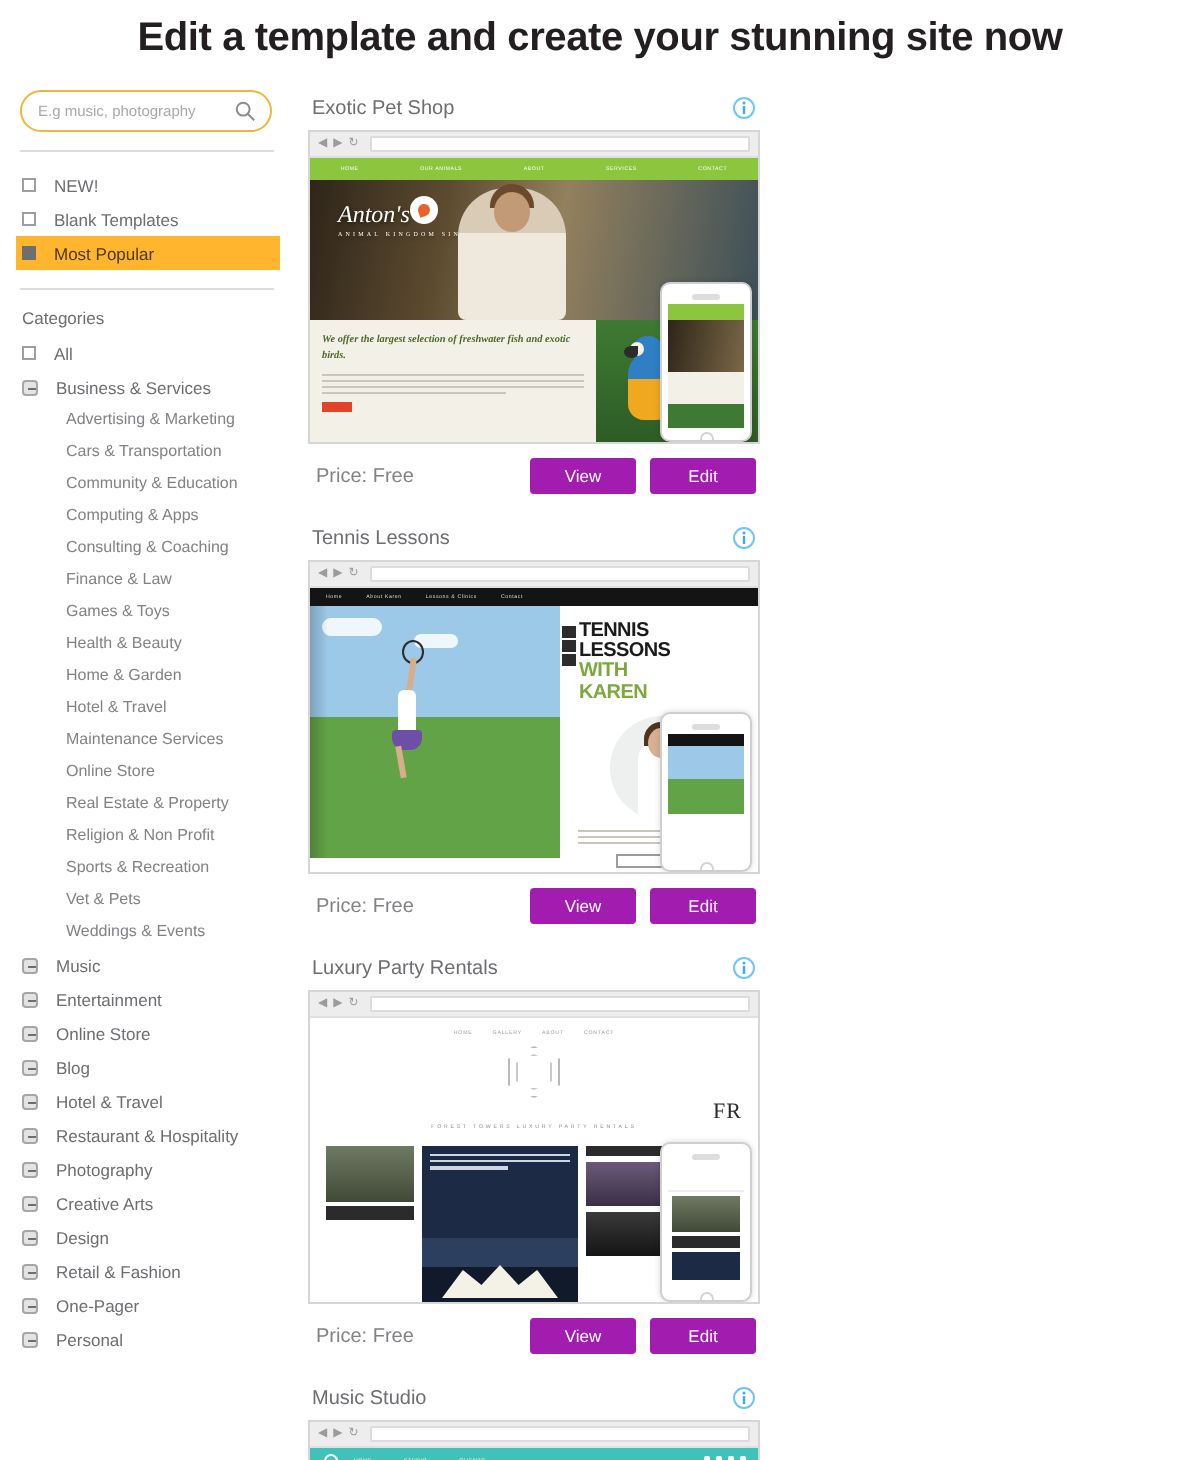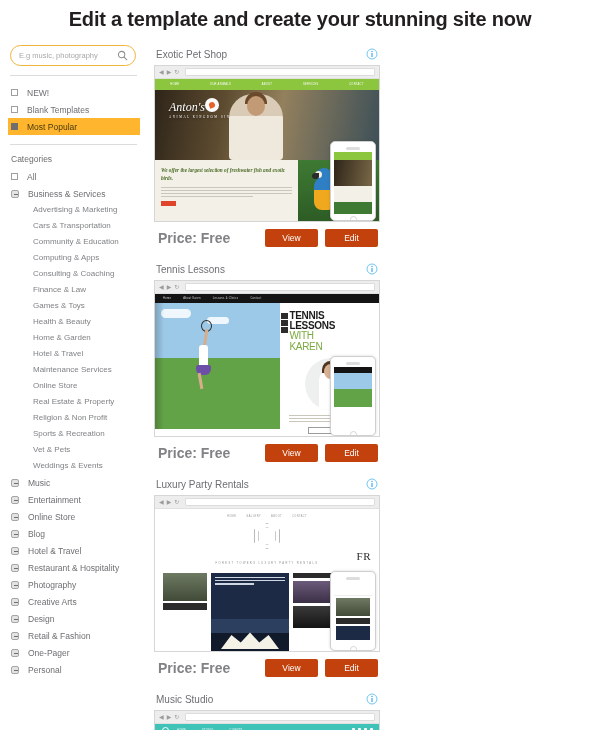--- a/index.html
+++ b/index.html
@@ -122,24 +122,24 @@
   .phone .pbar { height:3px; width:14px; background:#ddd; margin:0 auto 2px; border-radius:2px; }
   .phone .phome {
     width:7px; height:7px; border:1px solid #d4d4d4;
     border-radius:50%; margin:2px auto 0;
   }
 
   .card-foot {
     display:flex; align-items:center; justify-content:flex-end;
     gap:7px; height:32px; padding:0 2px;
   }
-  .price { font-size:14px; color:#808285; margin-right:auto; padding-left:2px;font-weight:bold; }
+  .price { font-size:10px; color:#808285; margin-right:auto; padding-left:2px; }
   .btn {
     width:53px; height:18px; border:0; border-radius:2px;
-    background:#c2410c; color:#fff;
+    background:#a21caf; color:#fff;
     font-family:"Liberation Sans", sans-serif;
     font-size:8.5px; cursor:pointer;
   }
 
   
   .nav-strip { display:flex; align-items:center; justify-content:space-around; }
   .nav-strip span { font-size:2.6px; letter-spacing:.3px; }
 
   
   .pet-nav { height:11px; background:#8cc63f; color:#fff; }
@@ -243,21 +243,21 @@
   }
   .tn-side {
     position:absolute; left:0; top:0; width:9px; height:100%;
     background:linear-gradient(90deg, rgba(0,0,0,.2), transparent);
   }
   .tn-right { width:44%; background:#fff; padding:8px 7px 0 9px; }
   .tn-h1 {
     font-size:10px; font-weight:bold; color:#1b1b1b;
     line-height:1.02; letter-spacing:-.3px;
   }
-  .tn-h2 { font-size:10px; font-weight:normal; color:#7ba93f; line-height:1.02; letter-spacing:-.3px; }
+  .tn-h2 { font-size:10px; font-weight:bold; color:#7ba93f; line-height:1.02; letter-spacing:-.3px; }
   .tn-circle {
     margin:6px auto 0; width:52px; height:52px; border-radius:50%;
     background:#eef0ef; position:relative; overflow:hidden;
   }
   .tn-woman {
     position:absolute; left:14px; top:12px; width:24px; height:42px;
     background:#fff; border-radius:10px 10px 0 0;
   }
   .tn-whead {
     position:absolute; left:19px; top:6px; width:13px; height:15px;

